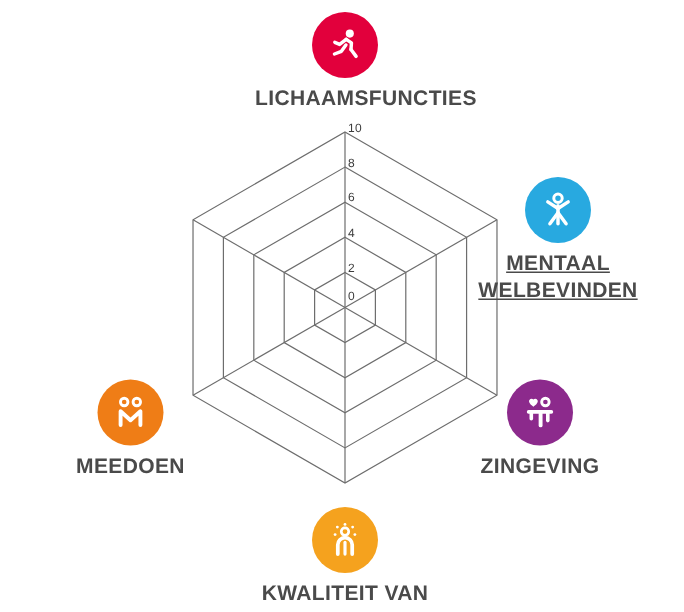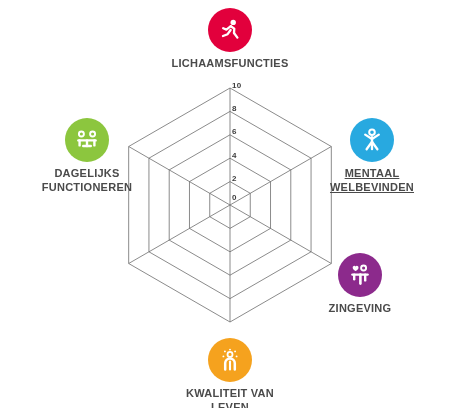--- a/index.html
+++ b/index.html
@@ -39,21 +39,21 @@
   }
   .grid-spoke {
     stroke: #6d6d6d;
     stroke-width: 0.8;
   }
 
   
   .scale-label {
     position: absolute;
     font-size: 8px;
-    font-weight: bold;
+    font-weight: normal;
     color: #3c3c3c;
     letter-spacing: 0.2px;
     text-align: left;
     white-space: nowrap;
     line-height: 1;
   }
 
   
   .dim-node {
     position: absolute;
@@ -69,21 +69,21 @@
     display: flex;
     align-items: center;
     justify-content: center;
     box-sizing: border-box;
   }
   .dim-badge svg {
     display: block;
   }
   .dim-label {
     margin-top: 5px;
-    font-size: 11px;
+    font-size: 14px;
     font-weight: bold;
     letter-spacing: 0.25px;
     color: #4a4a4a;
     line-height: 1.25;
     white-space: pre-line;
   }
 </style>
 </head>
 <body>
 
@@ -170,30 +170,25 @@
         <circle cx="19.6" cy="9.4" r="0.95" fill="#ffffff"></circle>
         <circle cx="7.9" cy="4.4" r="0.95" fill="#ffffff"></circle>
         <circle cx="6.4" cy="9.4" r="0.95" fill="#ffffff"></circle>
         <path d="M8.2 22.4 L8.2 16.2 a4.8 4.8 0 0 1 9.6 0 L17.8 22.4" fill="none" stroke="#ffffff" stroke-width="2.5" stroke-linecap="round" stroke-linejoin="round"></path>
         <path d="M13 14.6 L13 22.4" fill="none" stroke="#ffffff" stroke-width="2.1" stroke-linecap="round"></path>
       </svg>
     </div>
     <div class="dim-label">KWALITEIT VAN LEVEN</div>
   </div>
 
-
-  <div class="dim-node" style="left:87px; top:118px;">
-    <div class="dim-badge" style="background:#8cc63e;">
+  <div class="dim-node" style="left:87px; top:253px;">
+    <div class="dim-badge" style="background:#ef7d16;">
       <svg width="26" height="26" viewBox="0 0 26 26">
-        <circle cx="7.4" cy="7.0" r="2.5" fill="none" stroke="#ffffff" stroke-width="1.9"></circle>
-        <circle cx="18.6" cy="7.0" r="2.5" fill="none" stroke="#ffffff" stroke-width="1.9"></circle>
-        <path d="M4.4 13.4 L21.6 13.4" fill="none" stroke="#ffffff" stroke-width="2.4" stroke-linecap="round"></path>
-        <path d="M13 13.4 L13 19.0" fill="none" stroke="#ffffff" stroke-width="2.4" stroke-linecap="round"></path>
-        <path d="M9.2 19.0 L16.8 19.0" fill="none" stroke="#ffffff" stroke-width="2.4" stroke-linecap="round"></path>
-        <path d="M5.6 13.4 L5.6 18.4" fill="none" stroke="#ffffff" stroke-width="2.4" stroke-linecap="round"></path>
-        <path d="M20.4 13.4 L20.4 18.4" fill="none" stroke="#ffffff" stroke-width="2.4" stroke-linecap="round"></path>
+        <circle cx="8.8" cy="6.0" r="2.5" fill="none" stroke="#ffffff" stroke-width="1.9"></circle>
+        <circle cx="17.2" cy="6.0" r="2.5" fill="none" stroke="#ffffff" stroke-width="1.9"></circle>
+        <path d="M6.4 21.4 L6.4 12.2 L13 18.2 L19.6 12.2 L19.6 21.4" fill="none" stroke="#ffffff" stroke-width="2.6" stroke-linecap="round" stroke-linejoin="round"></path>
       </svg>
     </div>
-    <div class="dim-label">DAGELIJKS
-FUNCTIONEREN</div>
+    <div class="dim-label">MEEDOEN</div>
   </div>
+
 
 </div>
 
 </body></html>

